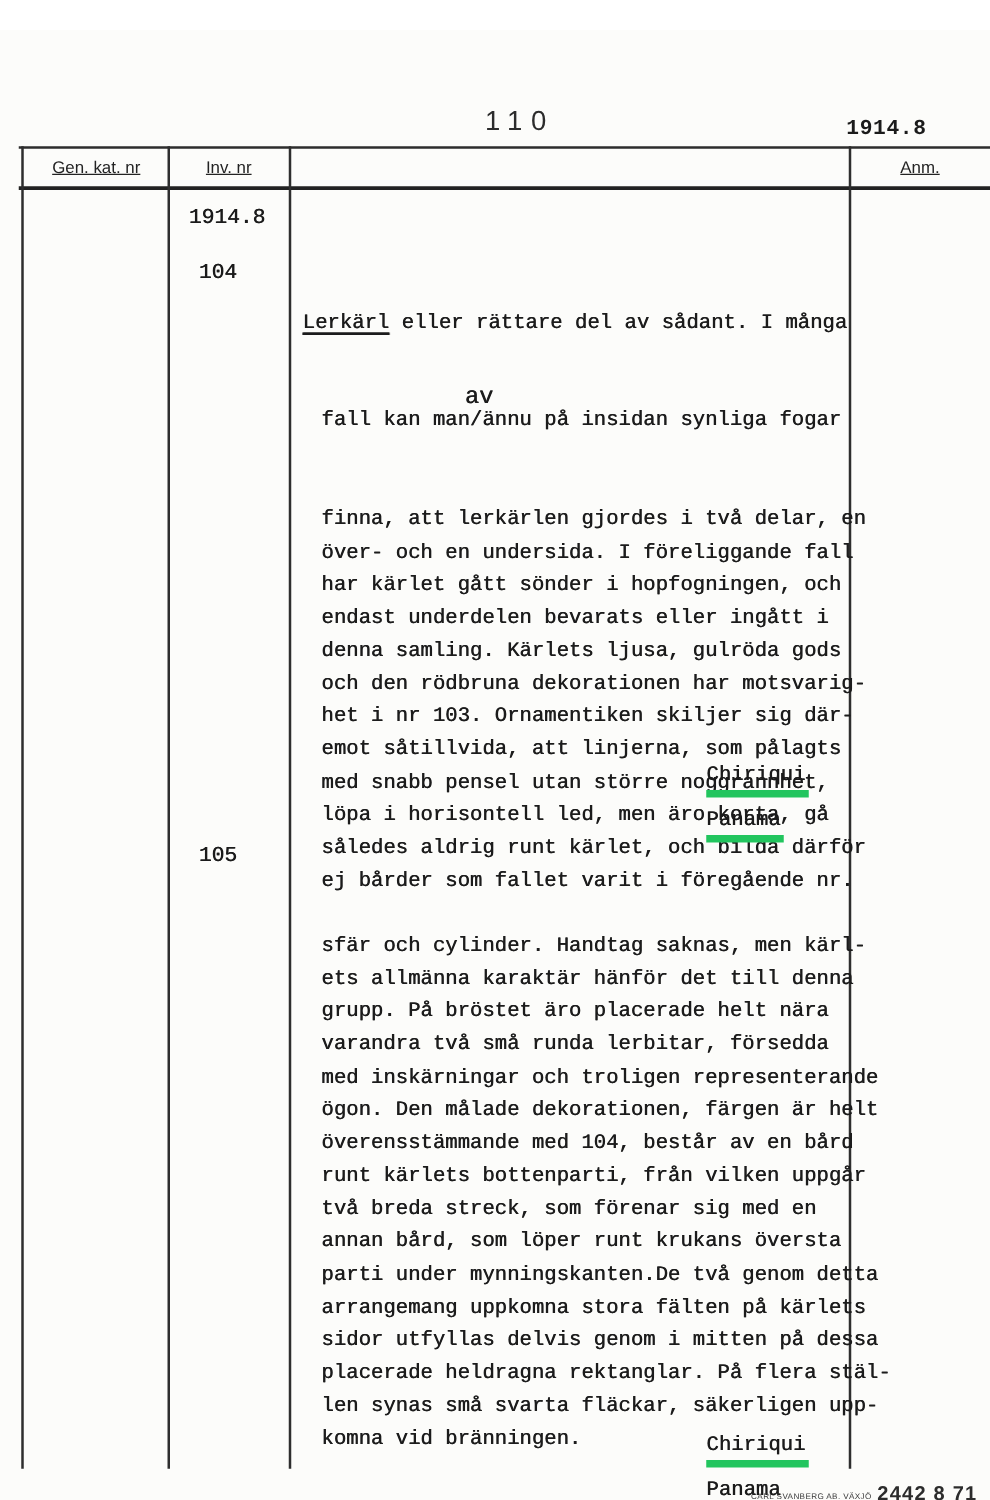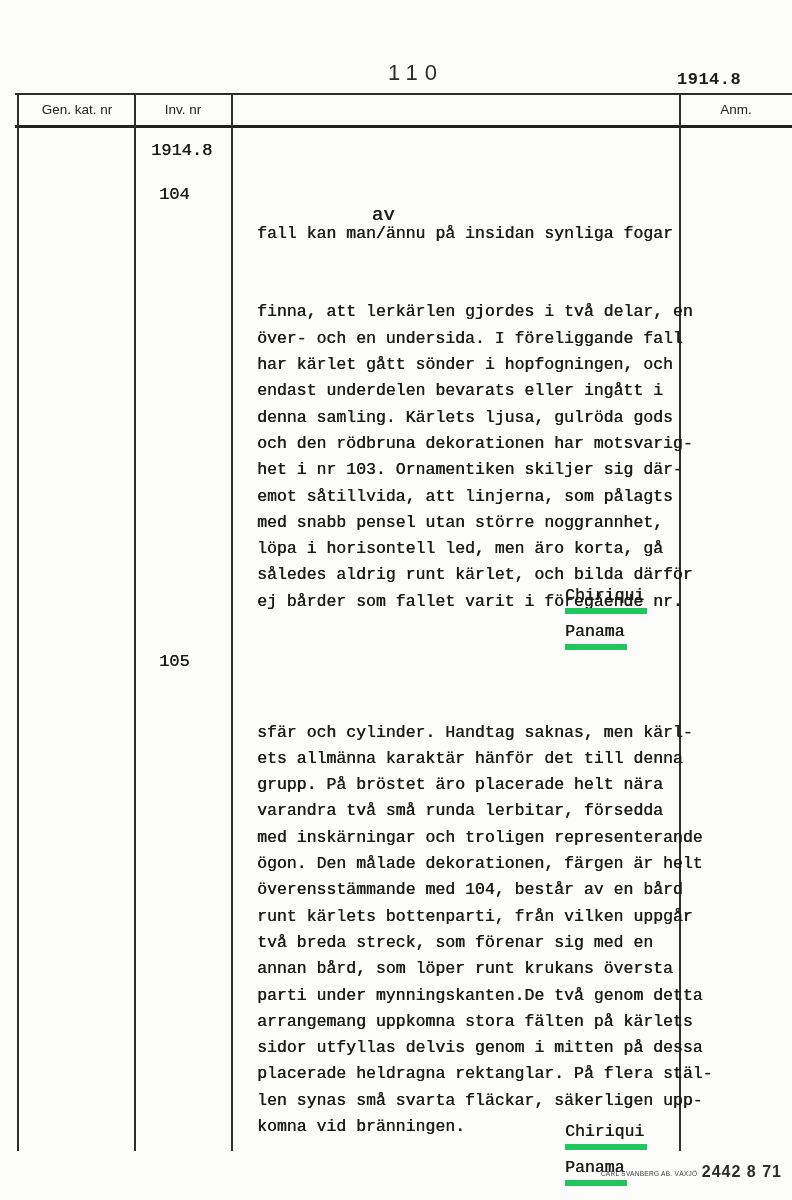--- a/index.html
+++ b/index.html
@@ -6,36 +6,37 @@
   body{
     width:792px;height:1200px;
     background:#ffffff;
     font-family:"Liberation Mono","DejaVu Sans Mono",monospace;
     position:relative;
   }
   .page{
     position:absolute;inset:0;
     background:#fcfcfa;
     overflow:hidden;
+    margin-top:24px;
   }
   
   .hr{position:absolute;background:#2d2d2d;}
   .hr-top{left:15px;right:0;top:93px;height:2px;}
   .hr-mid{left:15px;right:0;top:125px;height:3px;background:#222;}
   .v{position:absolute;top:93px;height:1058px;width:2px;background:#2e2e2e;}
   .v1{left:17px;}
   .v2{left:134px;}
   .v3{left:231px;}
   .v4{left:679px;}
   
   .form-label{
     position:absolute;top:102px;
     transform:translateX(-50%);
     font-family:"Liberation Sans","DejaVu Sans",sans-serif;
-    font-size:13.5px;color:#232323;white-space:nowrap;
+    font-size:13.5px;color:#232323;white-space:nowrap;text-decoration:underline;
   }
   .fl-genkat{left:77px;}
   .fl-inv{left:183px;}
   .fl-anm{left:736px;text-align:center;}
   
   .page-num{
     position:absolute;left:388px;top:60px;
     font-family:"Liberation Sans","DejaVu Sans",sans-serif;
     font-size:22px;letter-spacing:7px;color:#2c2c2c;
   }
@@ -100,20 +101,21 @@
 
   <div class="form-label fl-genkat">Gen. kat. nr</div>
   <div class="form-label fl-inv">Inv. nr</div>
   <div class="form-label fl-anm">Anm.</div>
 
   <div class="inv inv-group">1914.8</div>
   <div class="inv inv-104">104</div>
   <div class="inv inv-105">105</div>
 
   <div class="desc typ d104">
+    <div><span class="u-title">Lerkärl</span><span> eller rättare del av sådant. I många</span></div>
     <div class="ind"><span>fall kan man</span><span class="ins"><span class="sup-txt">av</span><span>/</span></span><span>ännu på insidan synliga fogar</span></div>
     <div class="ind">finna, att lerkärlen gjordes i två delar, en
 över- och en undersida. I föreliggande fall
 har kärlet gått sönder i hopfogningen, och
 endast underdelen bevarats eller ingått i
 denna samling. Kärlets ljusa, gulröda gods
 och den rödbruna dekorationen har motsvarig-
 het i nr 103. Ornamentiken skiljer sig där-
 emot såtillvida, att linjerna, som pålagts
 med snabb pensel utan större noggrannhet,

